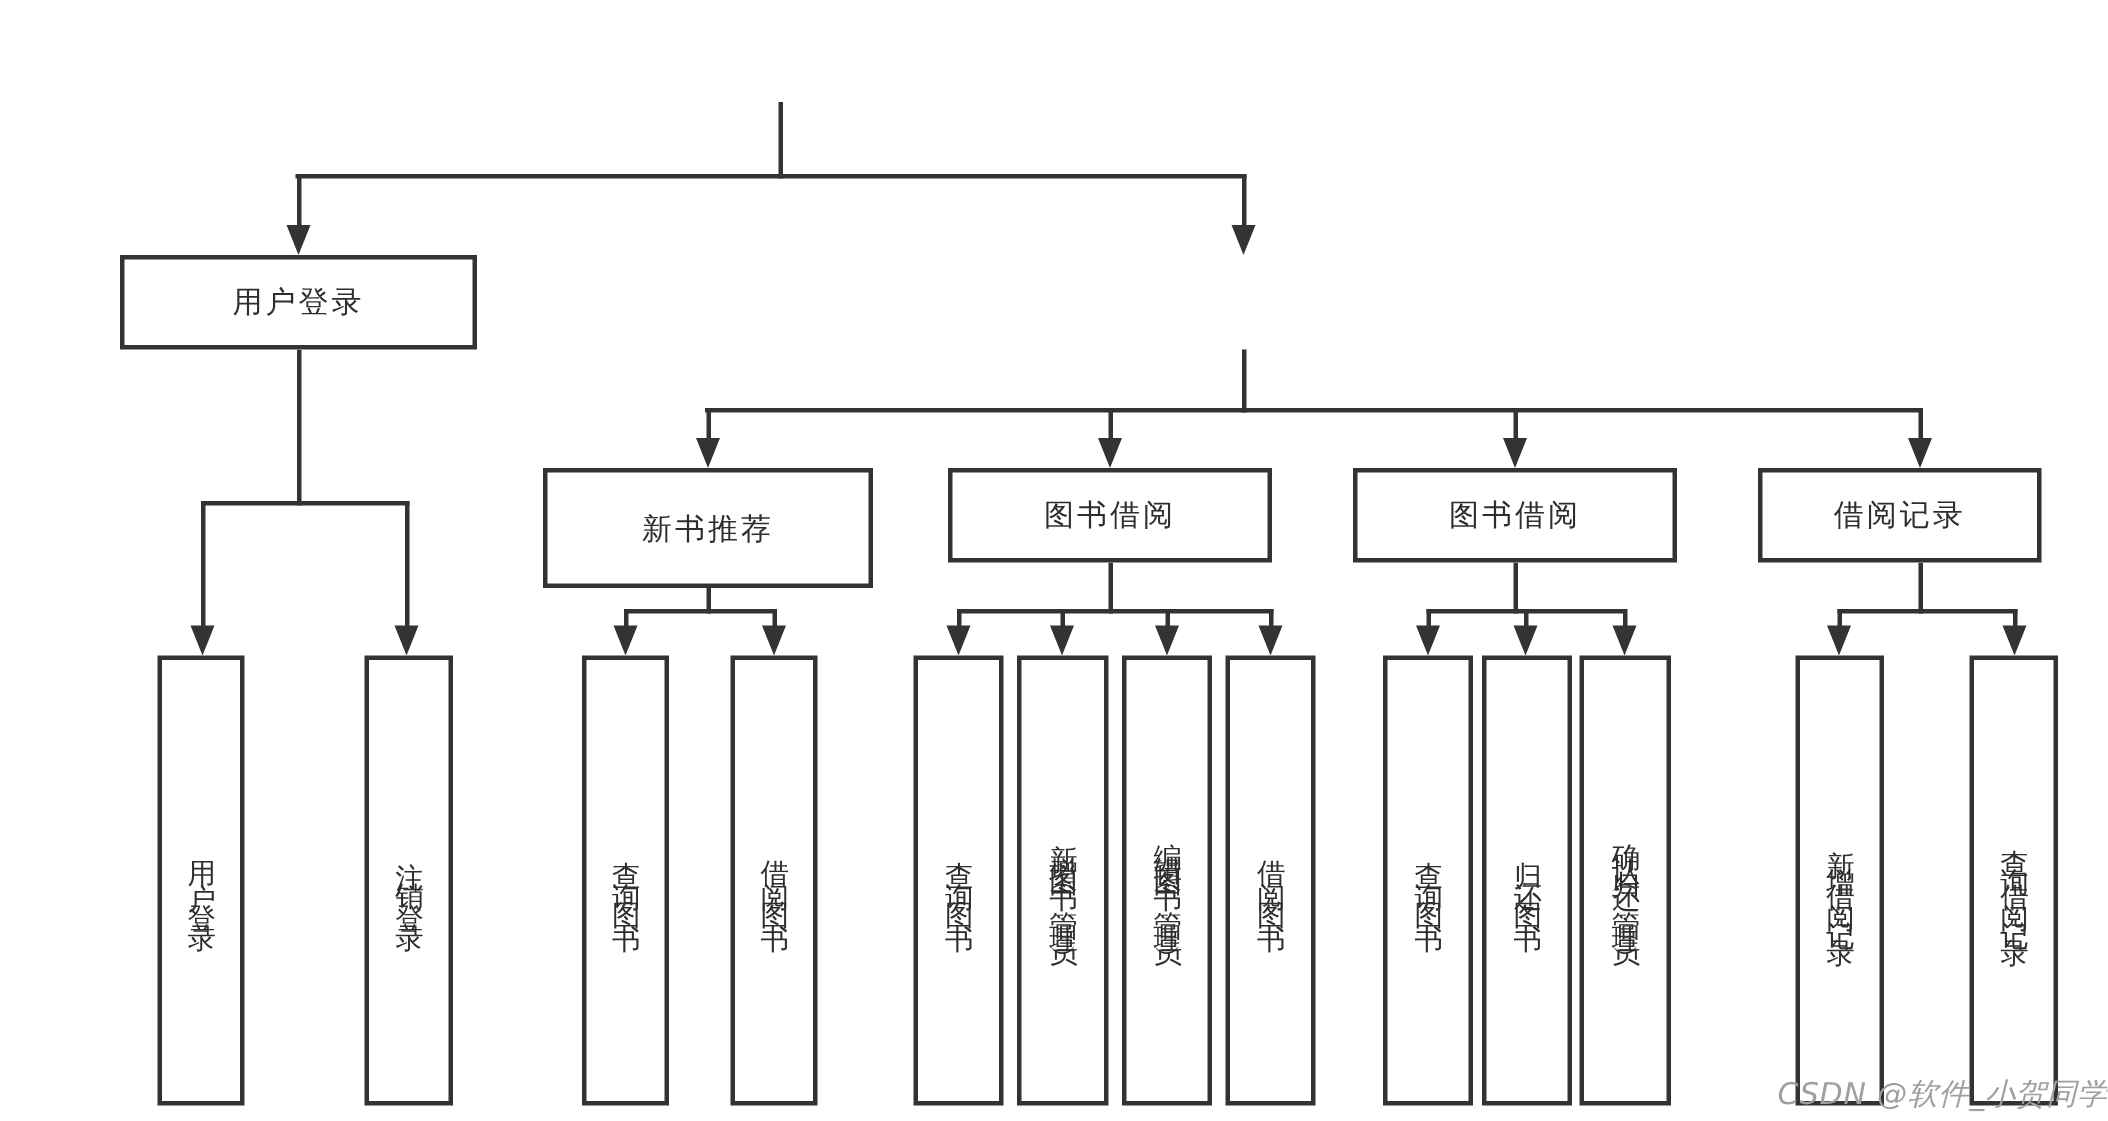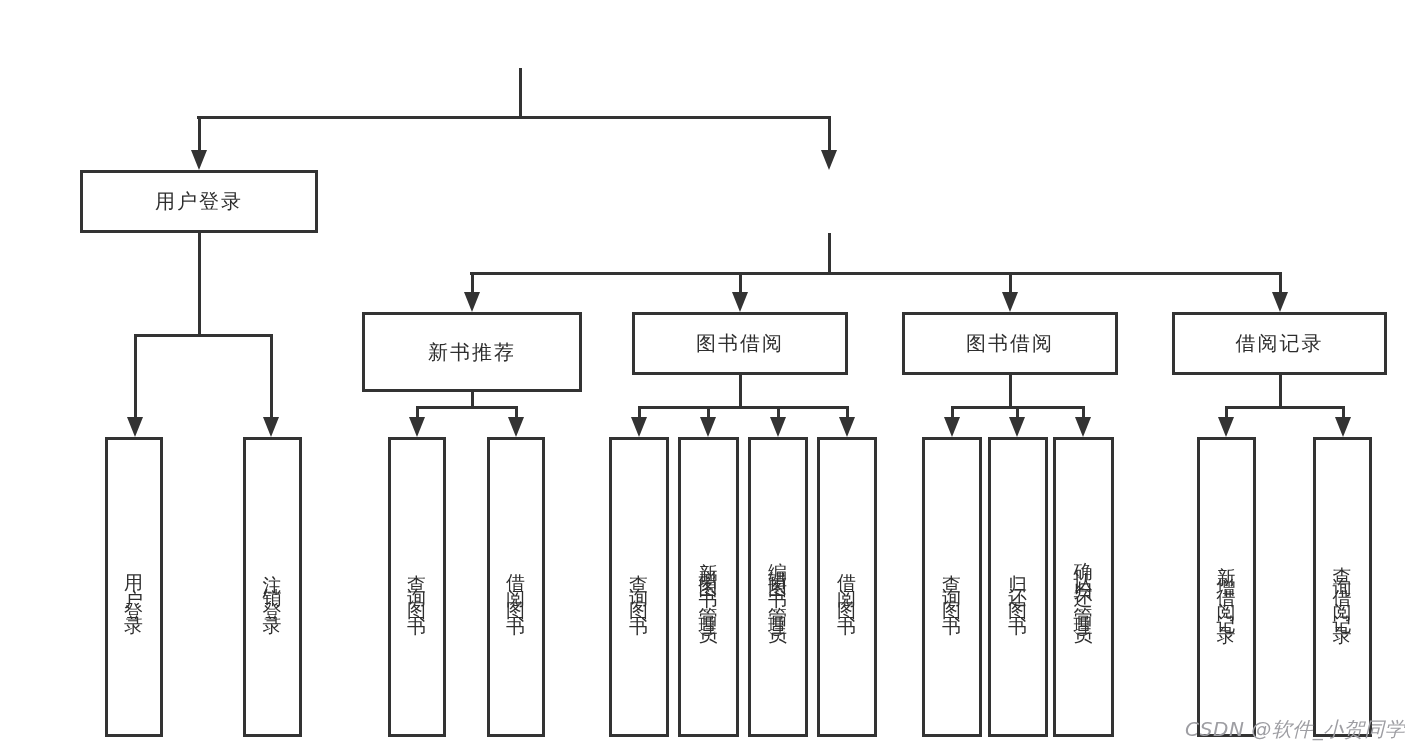--- a/index.html
+++ b/index.html
@@ -127,21 +127,21 @@
 
   <div class="node" style="left:362px; top:312px; width:220px; height:80px;">
     <span>新书推荐</span>
   </div>
   <div class="node" style="left:632px; top:312px; width:216px; height:63px;">
     <span>图书借阅</span>
   </div>
   <div class="node" style="left:902px; top:312px; width:216px; height:63px;">
     <span>图书借阅</span>
   </div>
-  <div class="node" style="left:1172px; top:312px; width:215px; height:63px;">
+  <div class="node" style="left:1172px; top:312px; width:189px; height:63px;">
     <span>借阅记录</span>
   </div>
 
   <div class="vline" style="left:471px; top:375px; height:34px;"></div>
   <div class="hline" style="left:416px; top:406px; width:102px;"></div>
   <div class="vline" style="left:416px; top:406px; height:14px;"></div>
   <div class="arrow" style="left:409px; top:417px;"></div>
   <div class="vline" style="left:515px; top:406px; height:14px;"></div>
   <div class="arrow" style="left:508px; top:417px;"></div>
 

